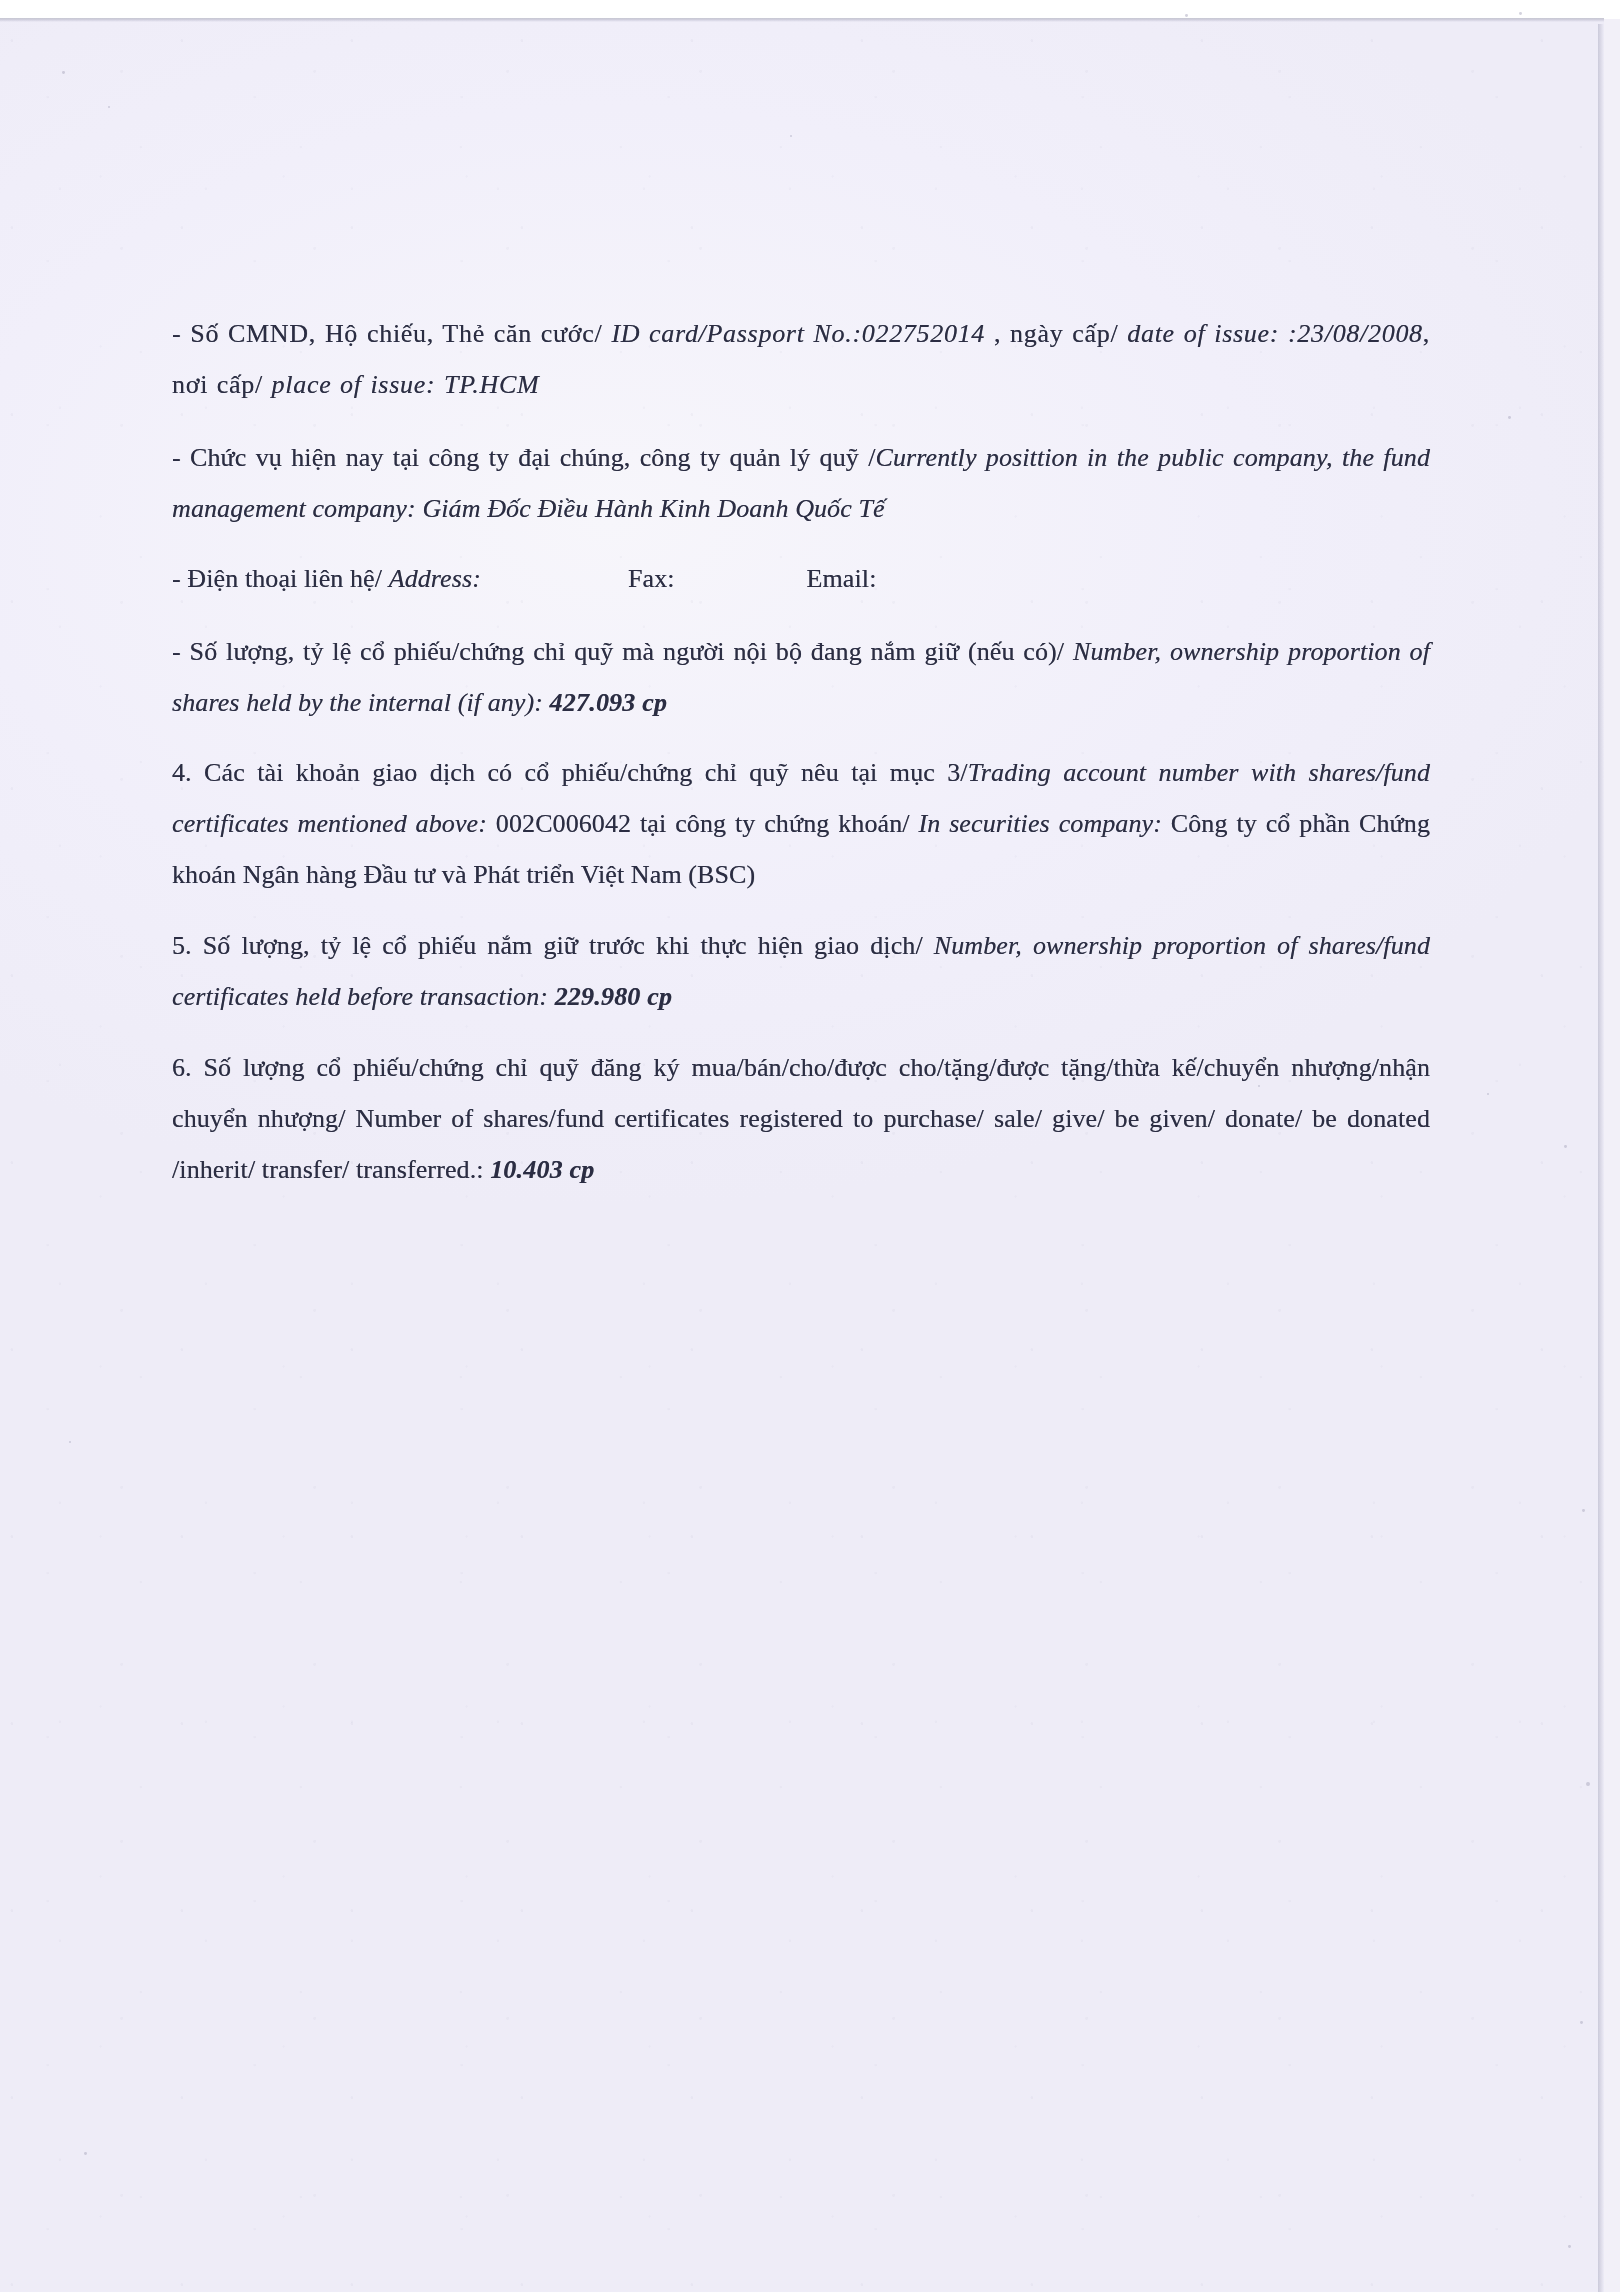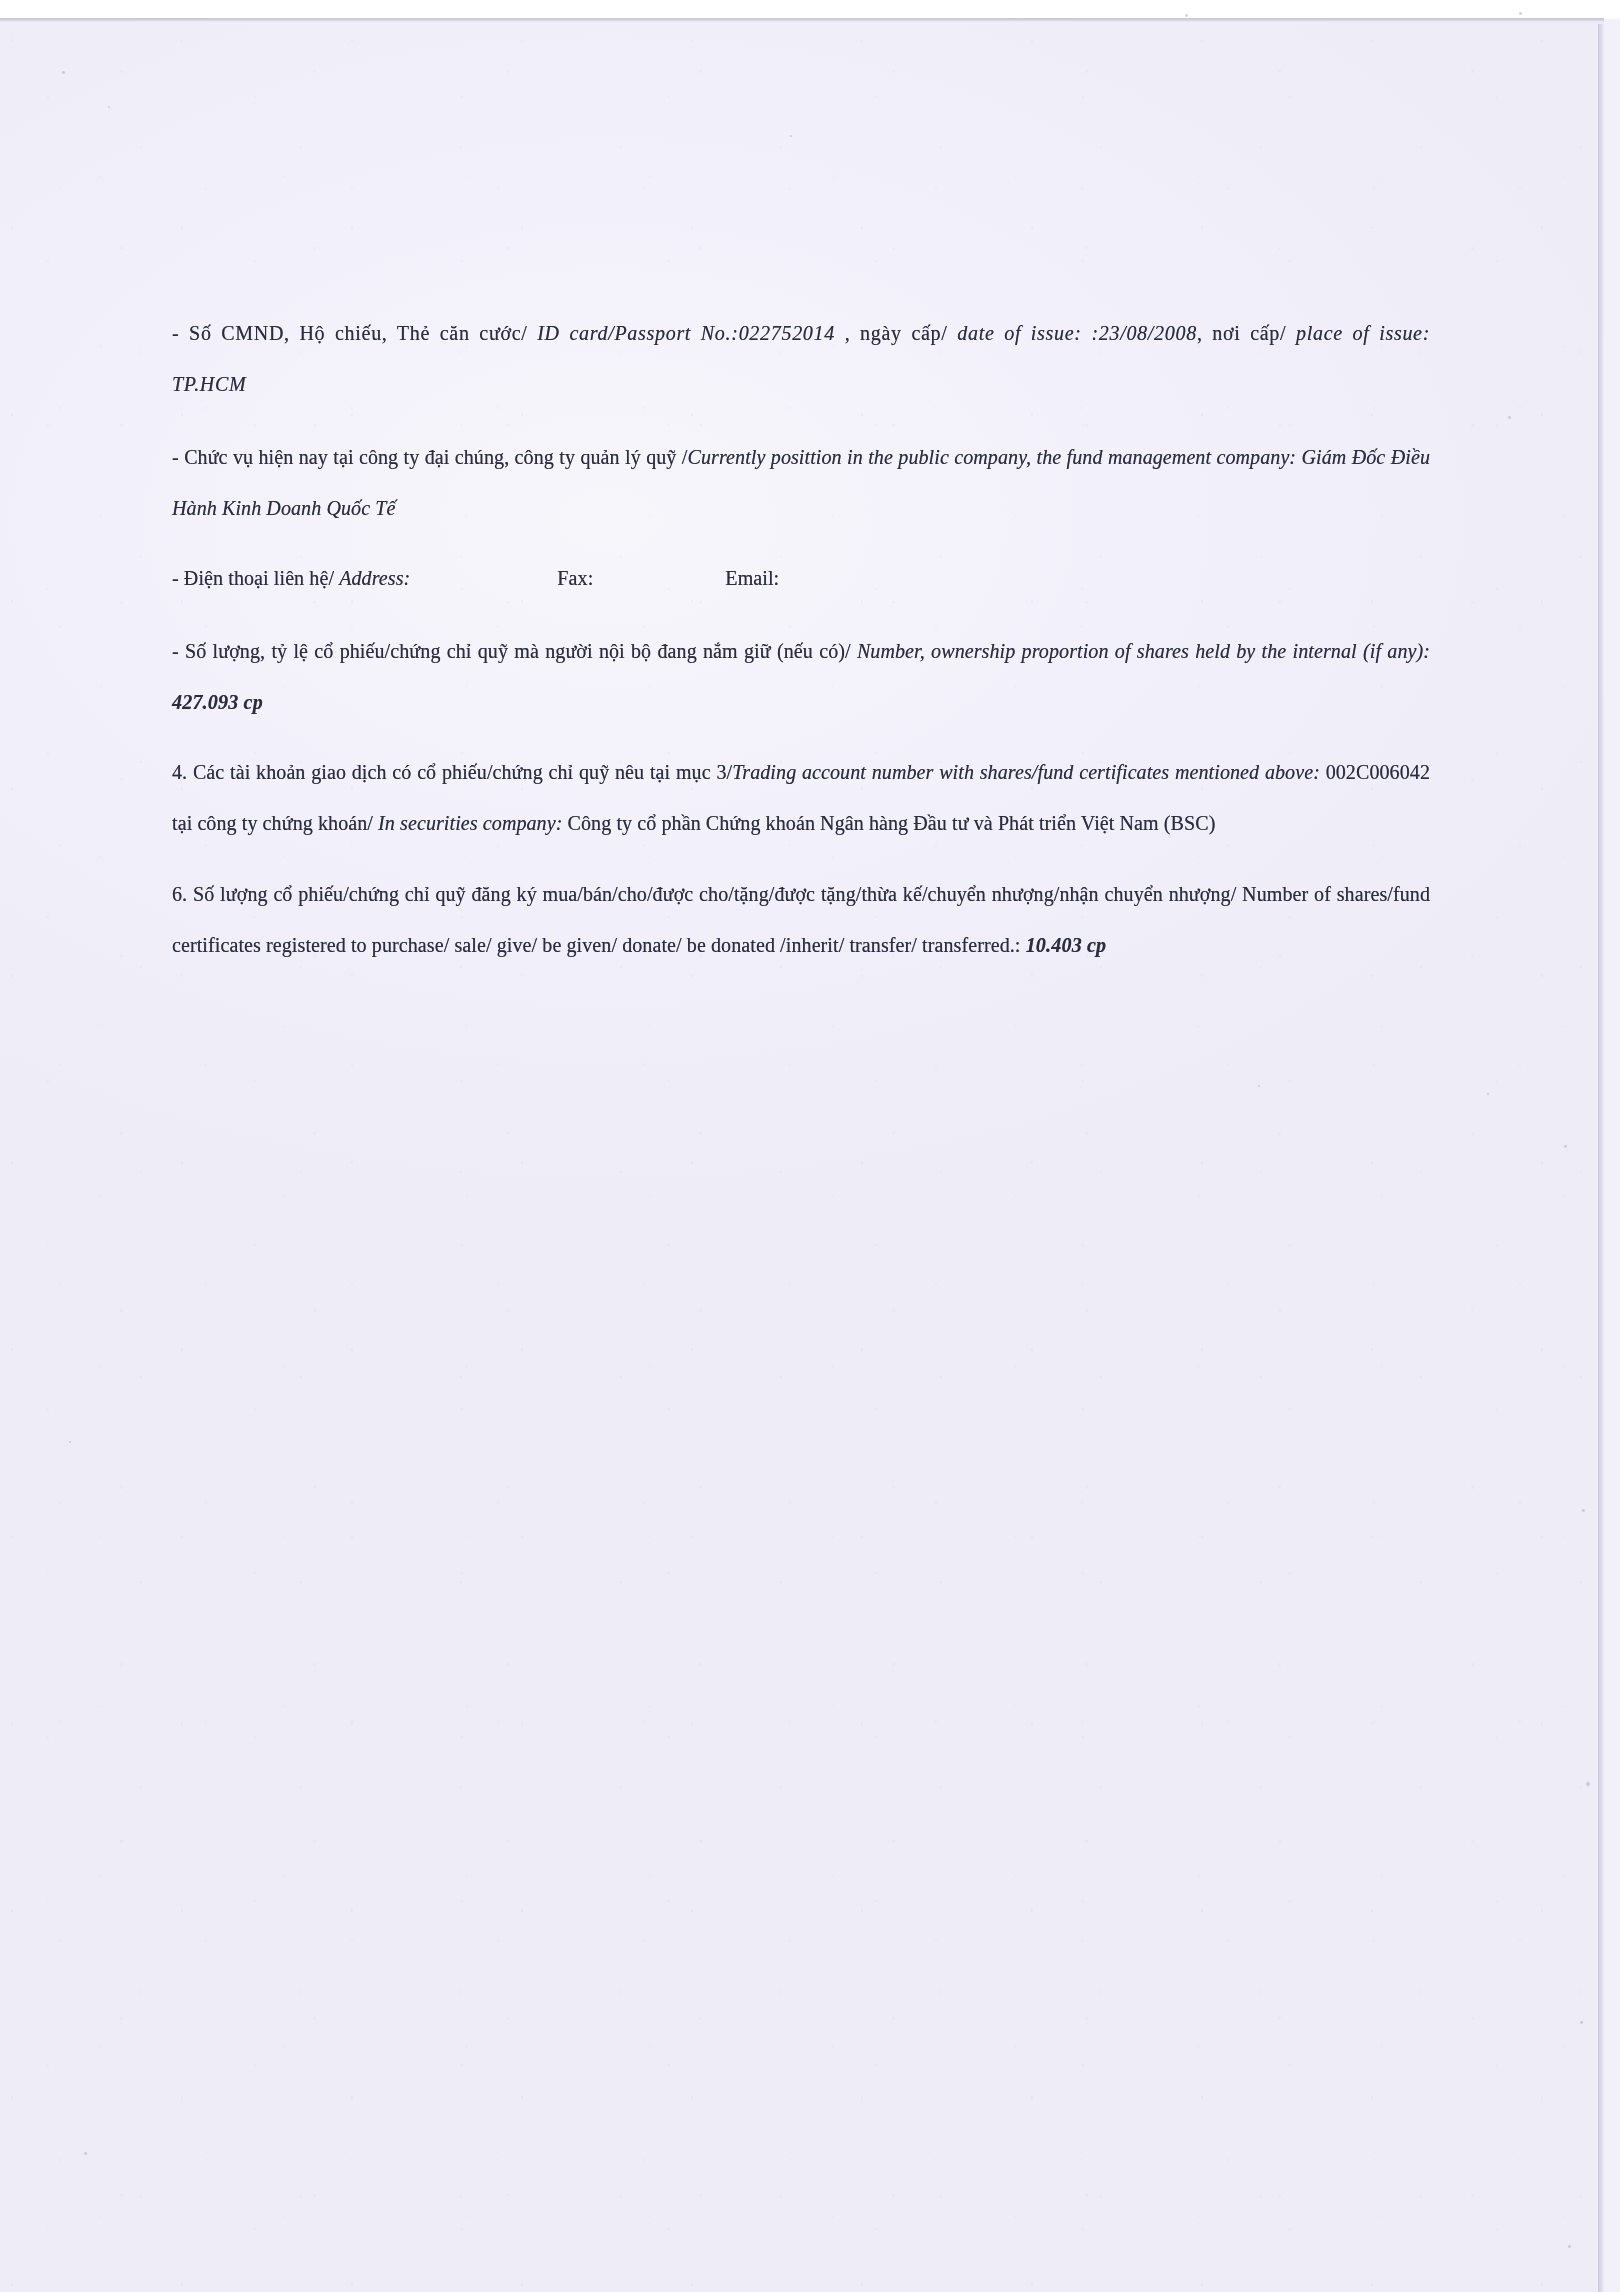--- a/index.html
+++ b/index.html
@@ -75,21 +75,21 @@
 
   
   #doc-body {
     position: absolute;
     left: 172px;
     top: 308px;
     width: 1258px;
   }
 
   .para {
-    font-size: 20px;
+    font-size: 26px;
     line-height: 51px;
     text-align: justify;
     text-justify: inter-word;
     margin: 0 0 19.6px 0;
     letter-spacing: 0.1px;
     text-rendering: optimizeLegibility;
   }
   .para:last-child { margin-bottom: 0; }
 
   
@@ -146,18 +146,19 @@
     <p class="para"><span>- Chức vụ hiện nay tại công ty đại chúng, công ty quản lý quỹ /</span><span class="en">Currently posittion in the public company, the fund management company:</span> <span class="en">Giám Đốc Điều Hành Kinh Doanh Quốc Tế</span></p>
 
     <p class="para p-tel"><span>- Điện thoại liên hệ/</span> <span class="en">Address:</span><span class="gap-fax"></span><span>Fax:</span><span class="gap-mail"></span><span>Email:</span></p>
 
 
     <p class="para"><span>- Số lượng, tỷ lệ cổ phiếu/chứng chỉ quỹ mà người nội bộ đang nắm giữ (nếu có)/</span> <span class="en">Number, ownership proportion of shares held by the internal (if any):</span> <span class="val">427.093 cp</span></p>
 
 
     <p class="para"><span>4. Các tài khoản giao dịch có cổ phiếu/chứng chỉ quỹ nêu tại mục 3/</span><span class="en">Trading account number with shares/fund certificates mentioned above:</span> <span>002C006042</span>  <span>tại công ty chứng khoán/</span> <span class="en">In securities company:</span> <span>Công ty cổ phần Chứng khoán Ngân hàng Đầu tư và Phát triển Việt Nam (BSC)</span></p>
 
+    <p class="para"><span>5. Số lượng, tỷ lệ cổ phiếu nắm giữ trước khi thực hiện giao dịch/</span> <span class="en">Number, ownership proportion of shares/fund certificates held before transaction:</span> <span class="val">229.980 cp</span></p>
 
     <p class="para"><span>6. Số lượng cổ phiếu/chứng chỉ quỹ đăng ký mua/bán/cho/được cho/tặng/được tặng/thừa kế/chuyển nhượng/nhận chuyển nhượng/</span> <span>Number of shares/fund certificates registered to purchase/ sale/ give/ be given/ donate/ be donated /inherit/ transfer/ transferred.:</span> <span class="val">10.403 cp</span></p>
 
   </div>
 </div>
 
 
 </body></html>

